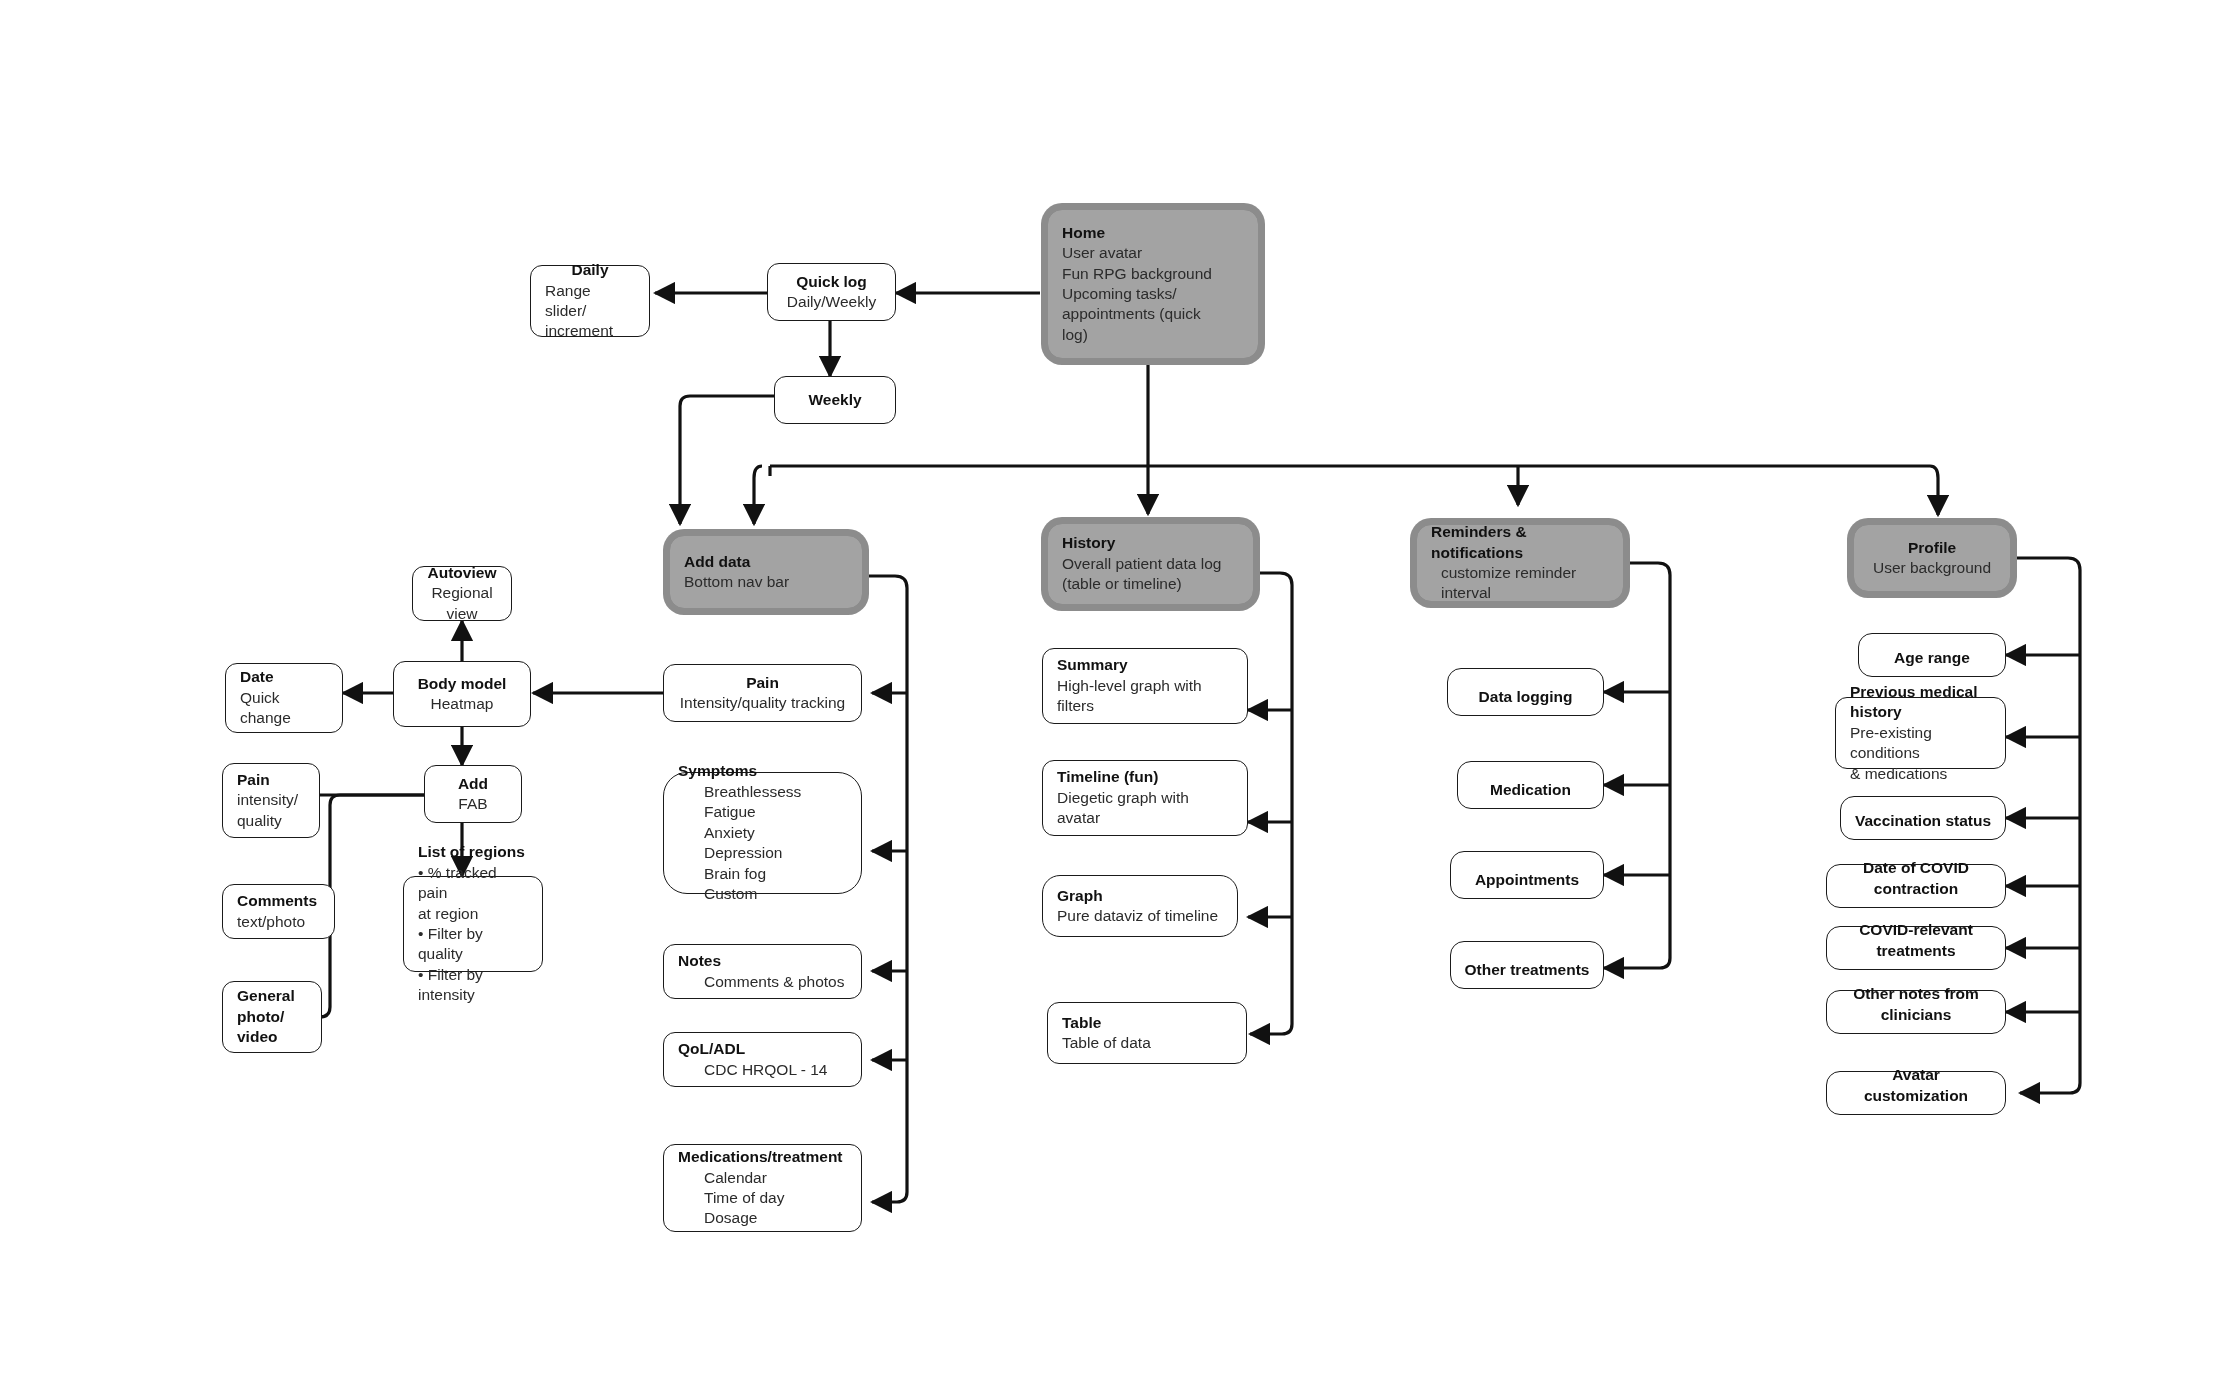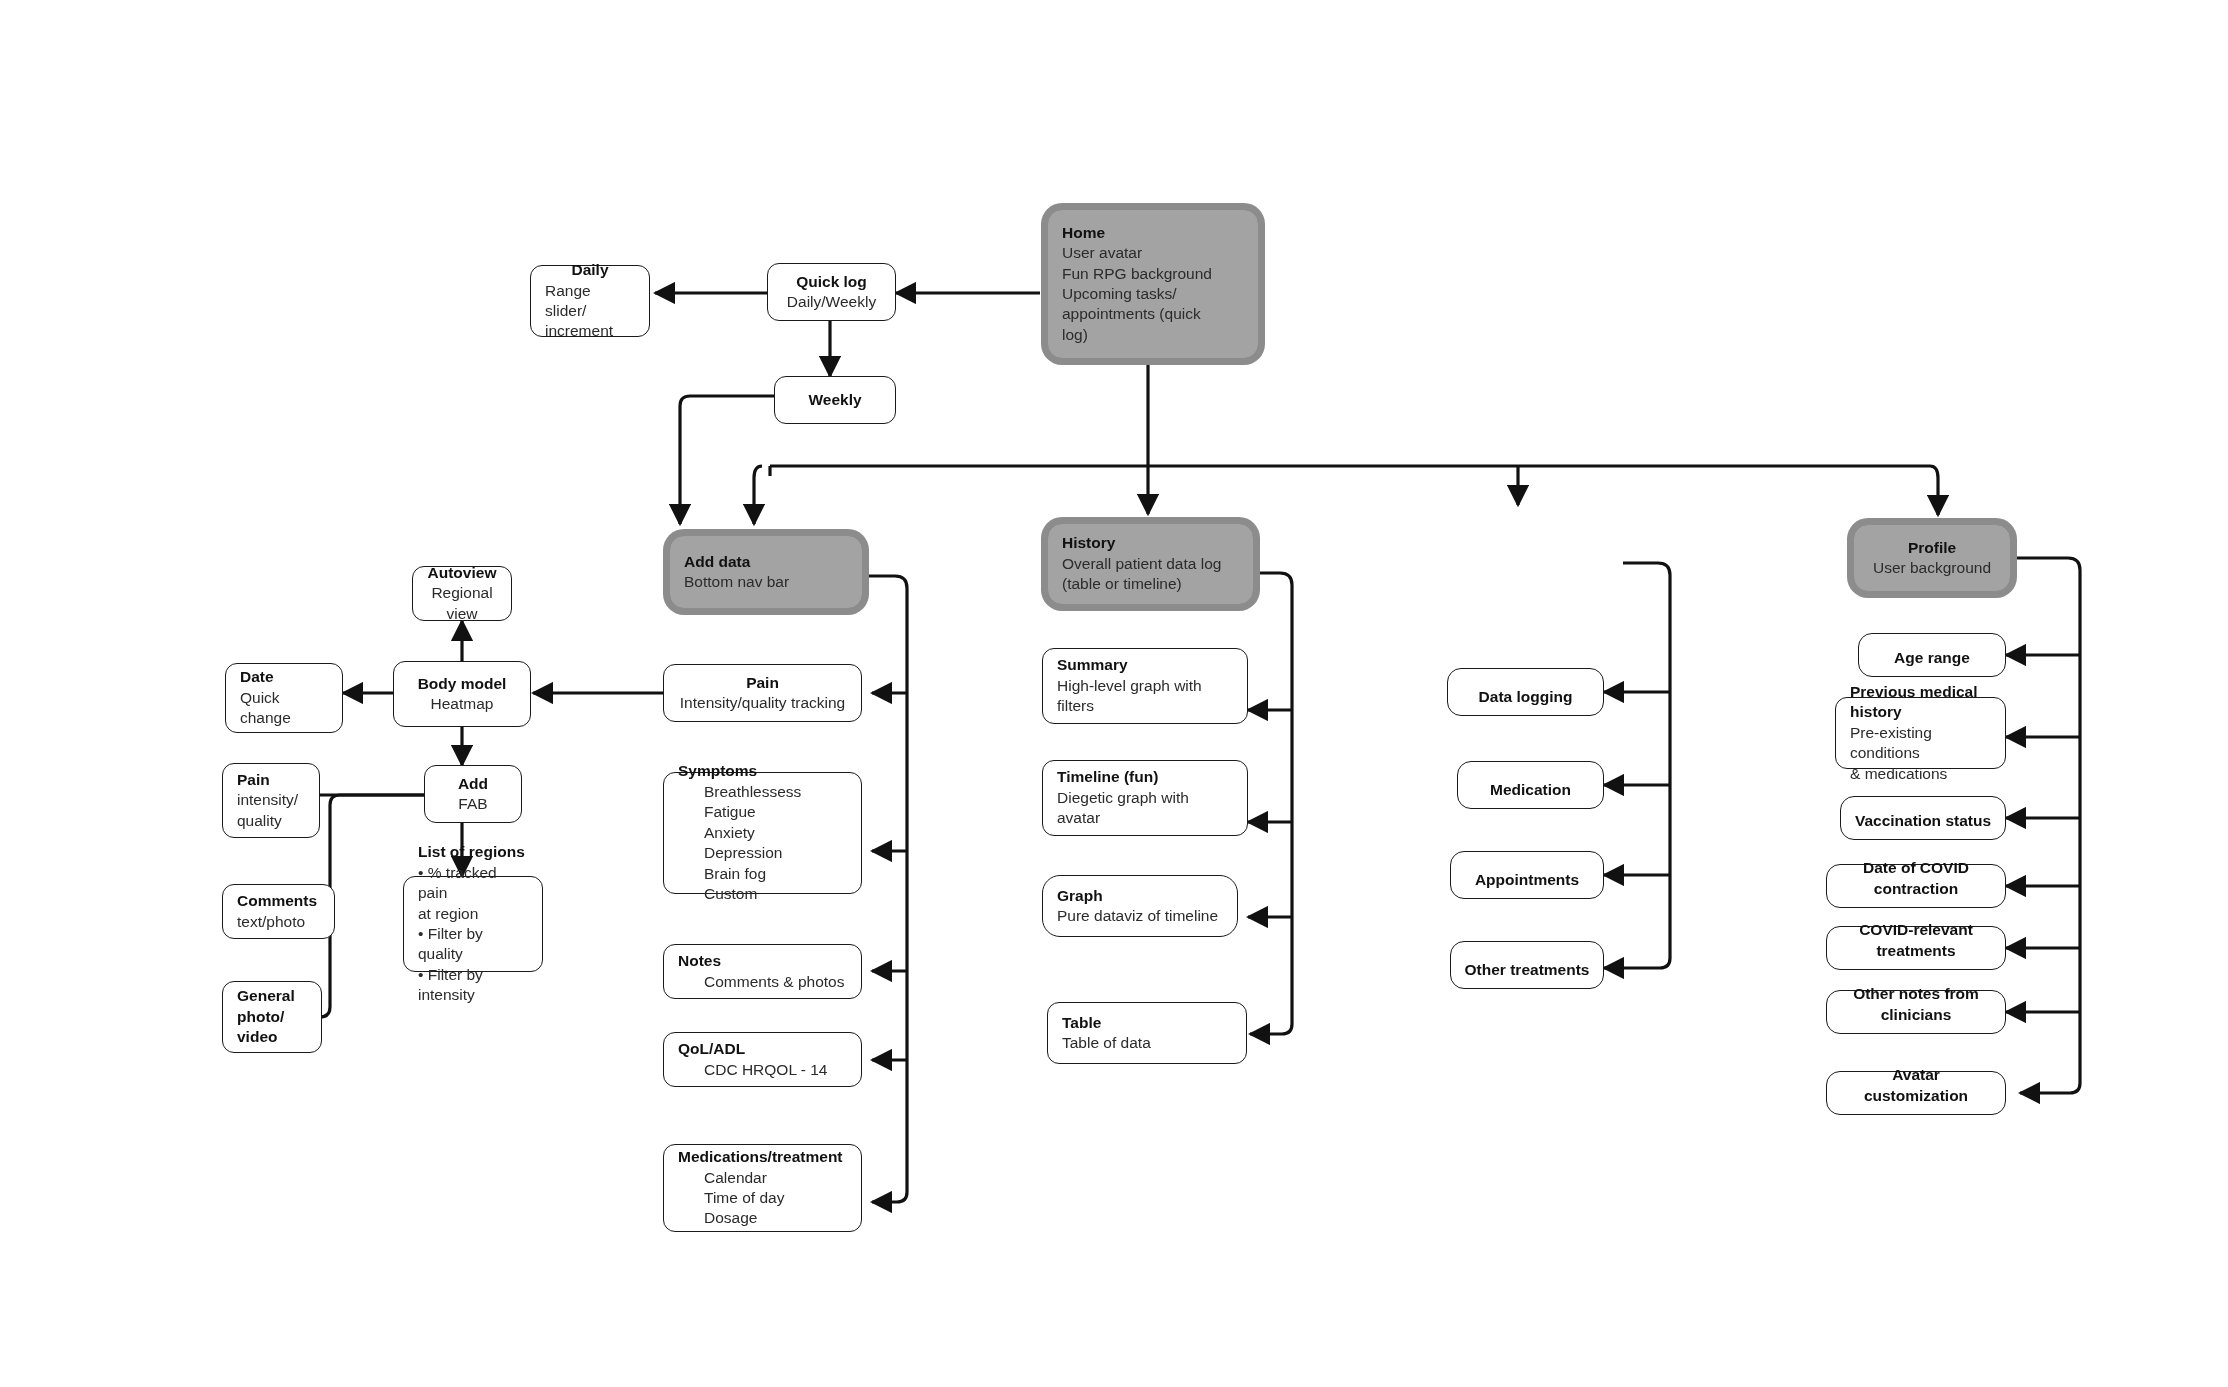--- a/index.html
+++ b/index.html
@@ -167,21 +167,21 @@
   <div class="node hl" style="left:670px; top:536px; width:192px; height:72px;">
     <div class="ttl">Add data</div>
     <div class="sub">Bottom nav bar</div>
   </div>
 
   <div class="node ctr" style="left:663px; top:664px; width:199px; height:58px;">
     <div class="ttl">Pain</div>
     <div class="sub">Intensity/quality tracking</div>
   </div>
 
-  <div class="node" style="left:663px; top:772px; width:199px; height:122px;">
+  <div class="node" style="left:663px; top:772px; width:199px; height:122px;border-radius:24px;">
     <div class="ttl">Symptoms</div>
     <div class="sub indent">Breathlessess
 Fatigue
 Anxiety
 Depression
 Brain fog
 Custom</div>
   </div>
 
   <div class="node" style="left:663px; top:944px; width:199px; height:55px;">
@@ -267,20 +267,25 @@
   <div class="node" style="left:1042px; top:875px; width:196px; height:62px;border-radius:18px;">
     <div class="ttl">Graph</div>
     <div class="sub">Pure dataviz of timeline</div>
   </div>
 
   <div class="node" style="left:1047px; top:1002px; width:200px; height:62px;">
     <div class="ttl">Table</div>
     <div class="sub">Table of data</div>
   </div>
 
+  <div class="node hl" style="left:1417px; top:525px; width:206px; height:76px;">
+    <div class="ttl">Reminders &amp; notifications</div>
+    <div class="sub indent" style="padding-left:10px">customize reminder
+interval</div>
+  </div>
 
   <div class="node pill" style="left:1447px; top:668px; width:157px; height:48px;">
     <div class="ttl">Data logging</div>
   </div>
 
   <div class="node pill" style="left:1457px; top:761px; width:147px; height:48px;">
     <div class="ttl">Medication</div>
   </div>
 
   <div class="node pill" style="left:1450px; top:851px; width:154px; height:48px;">

